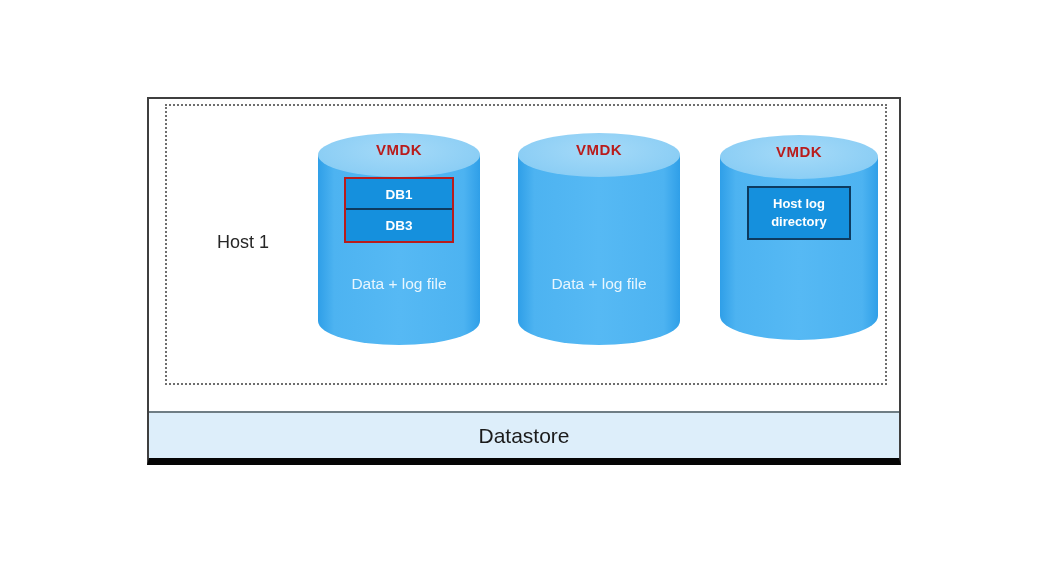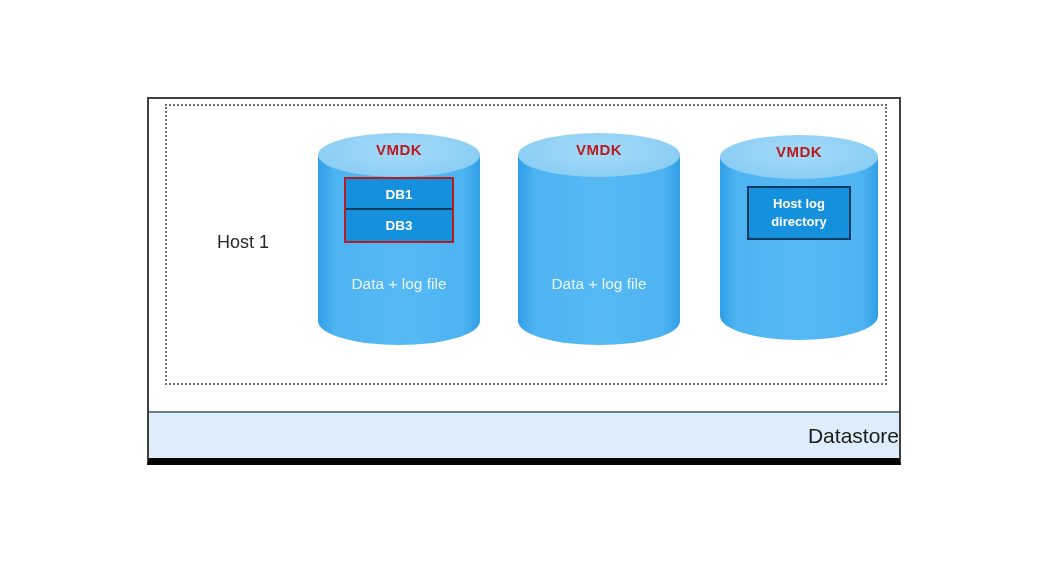--- a/index.html
+++ b/index.html
@@ -128,21 +128,21 @@
     line-height: 1.35;
   }
   .hostlog-box span { display: inline-block; width: 72px; }
   
   .datastore-bar {
     height: 47px;
     background: #ddeefa;
     border-top: 2px solid #6f7d84;
     display: flex;
     align-items: center;
-    justify-content: flex-end;
+    justify-content: center;
   }
   .datastore-label {
     font-size: 21px;
     color: #1b1b1b;
   }
 </style>
 </head>
 <body>
 
 <div class="canvas">

